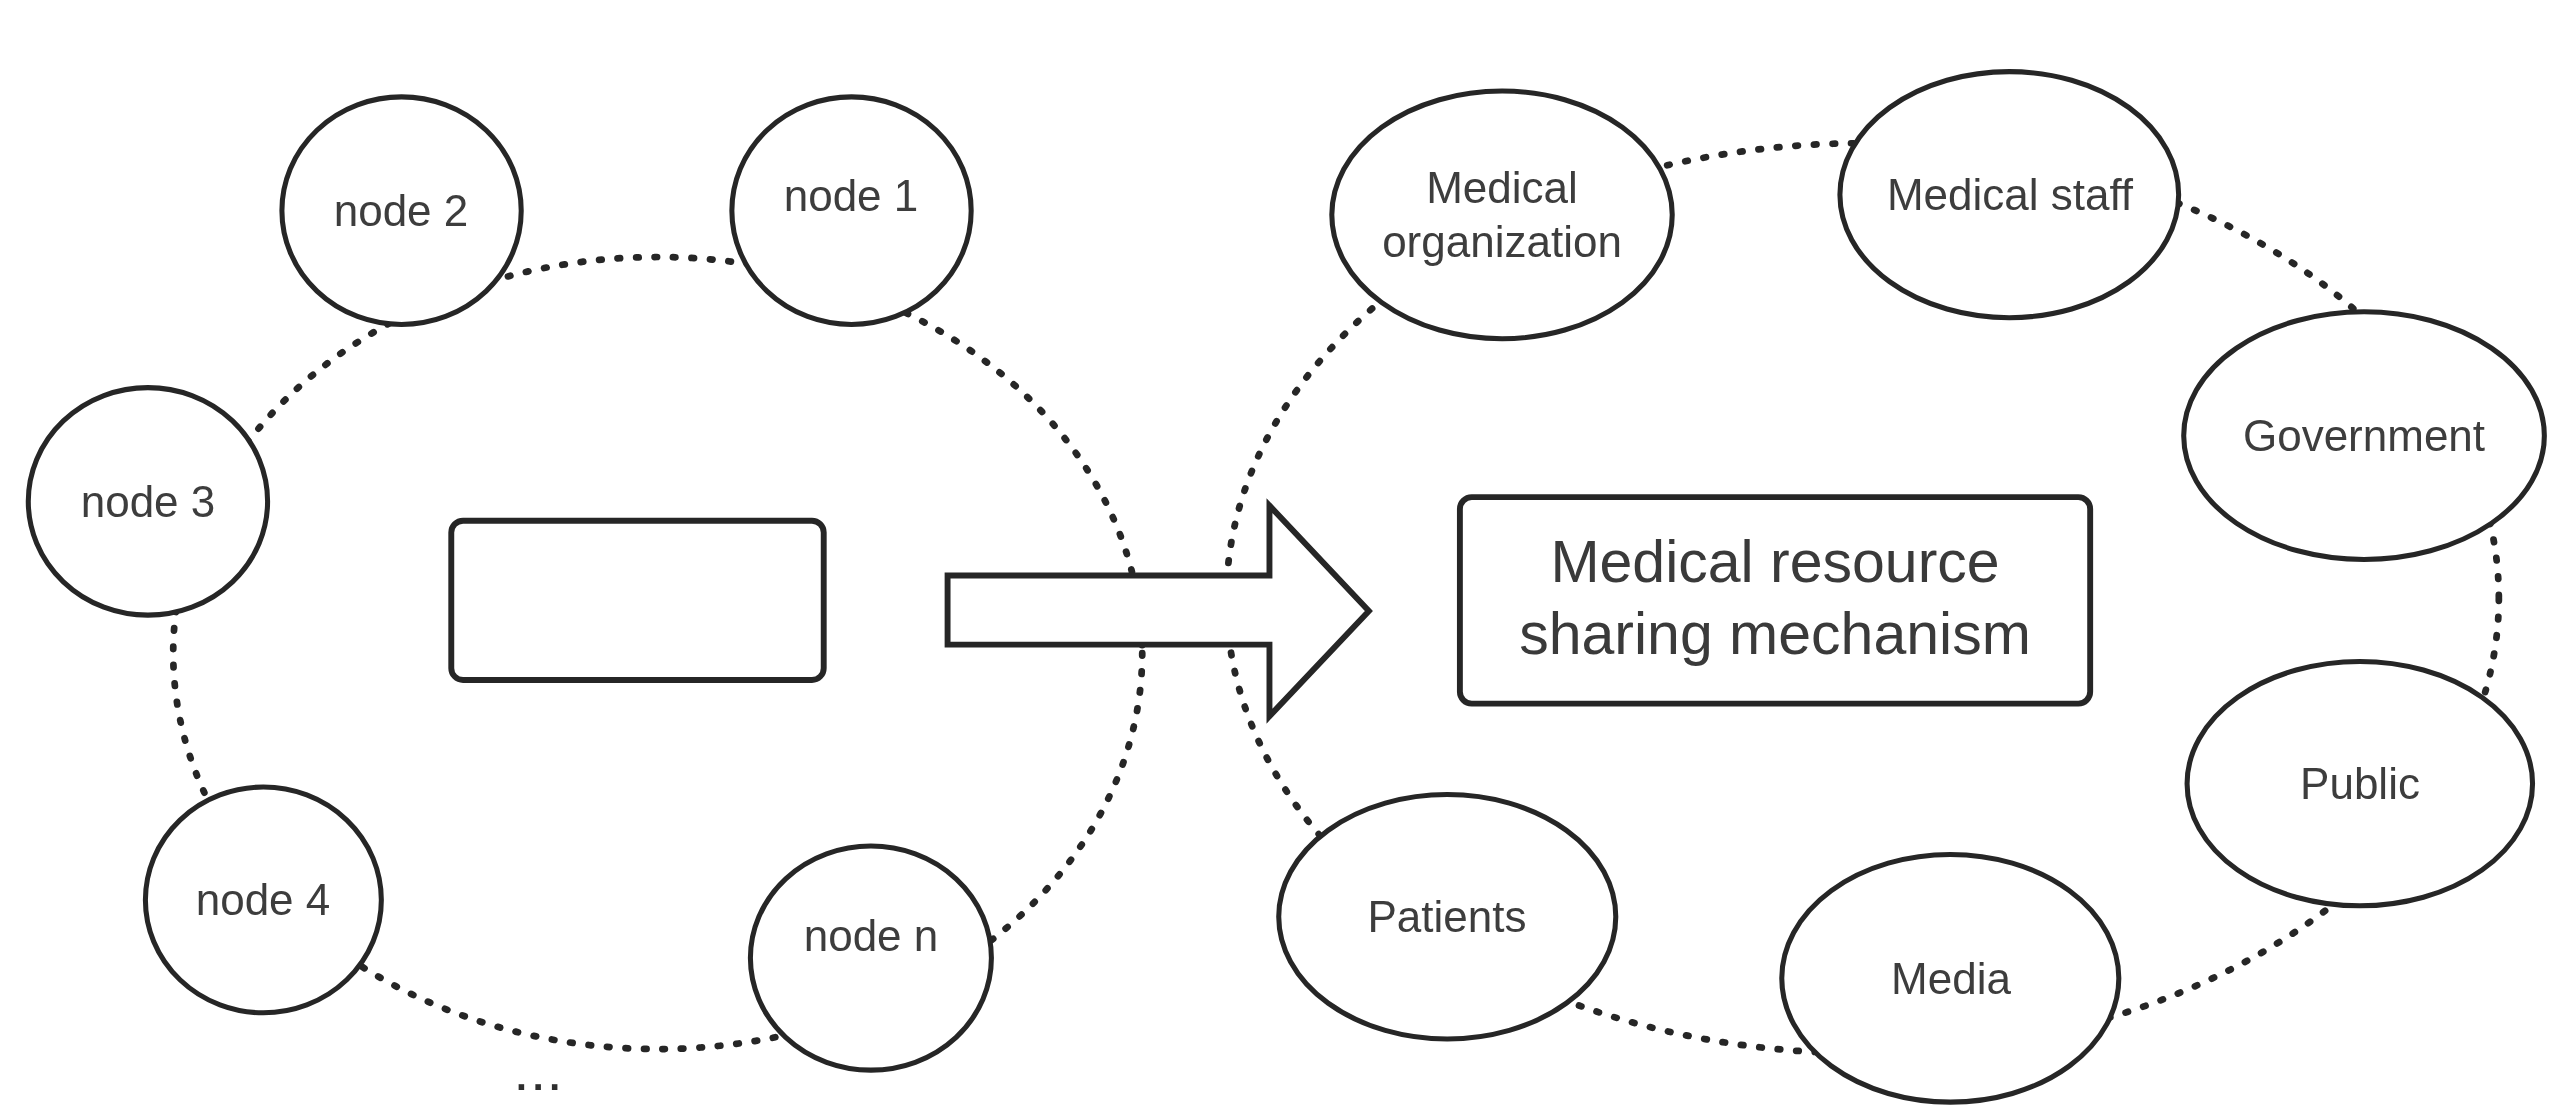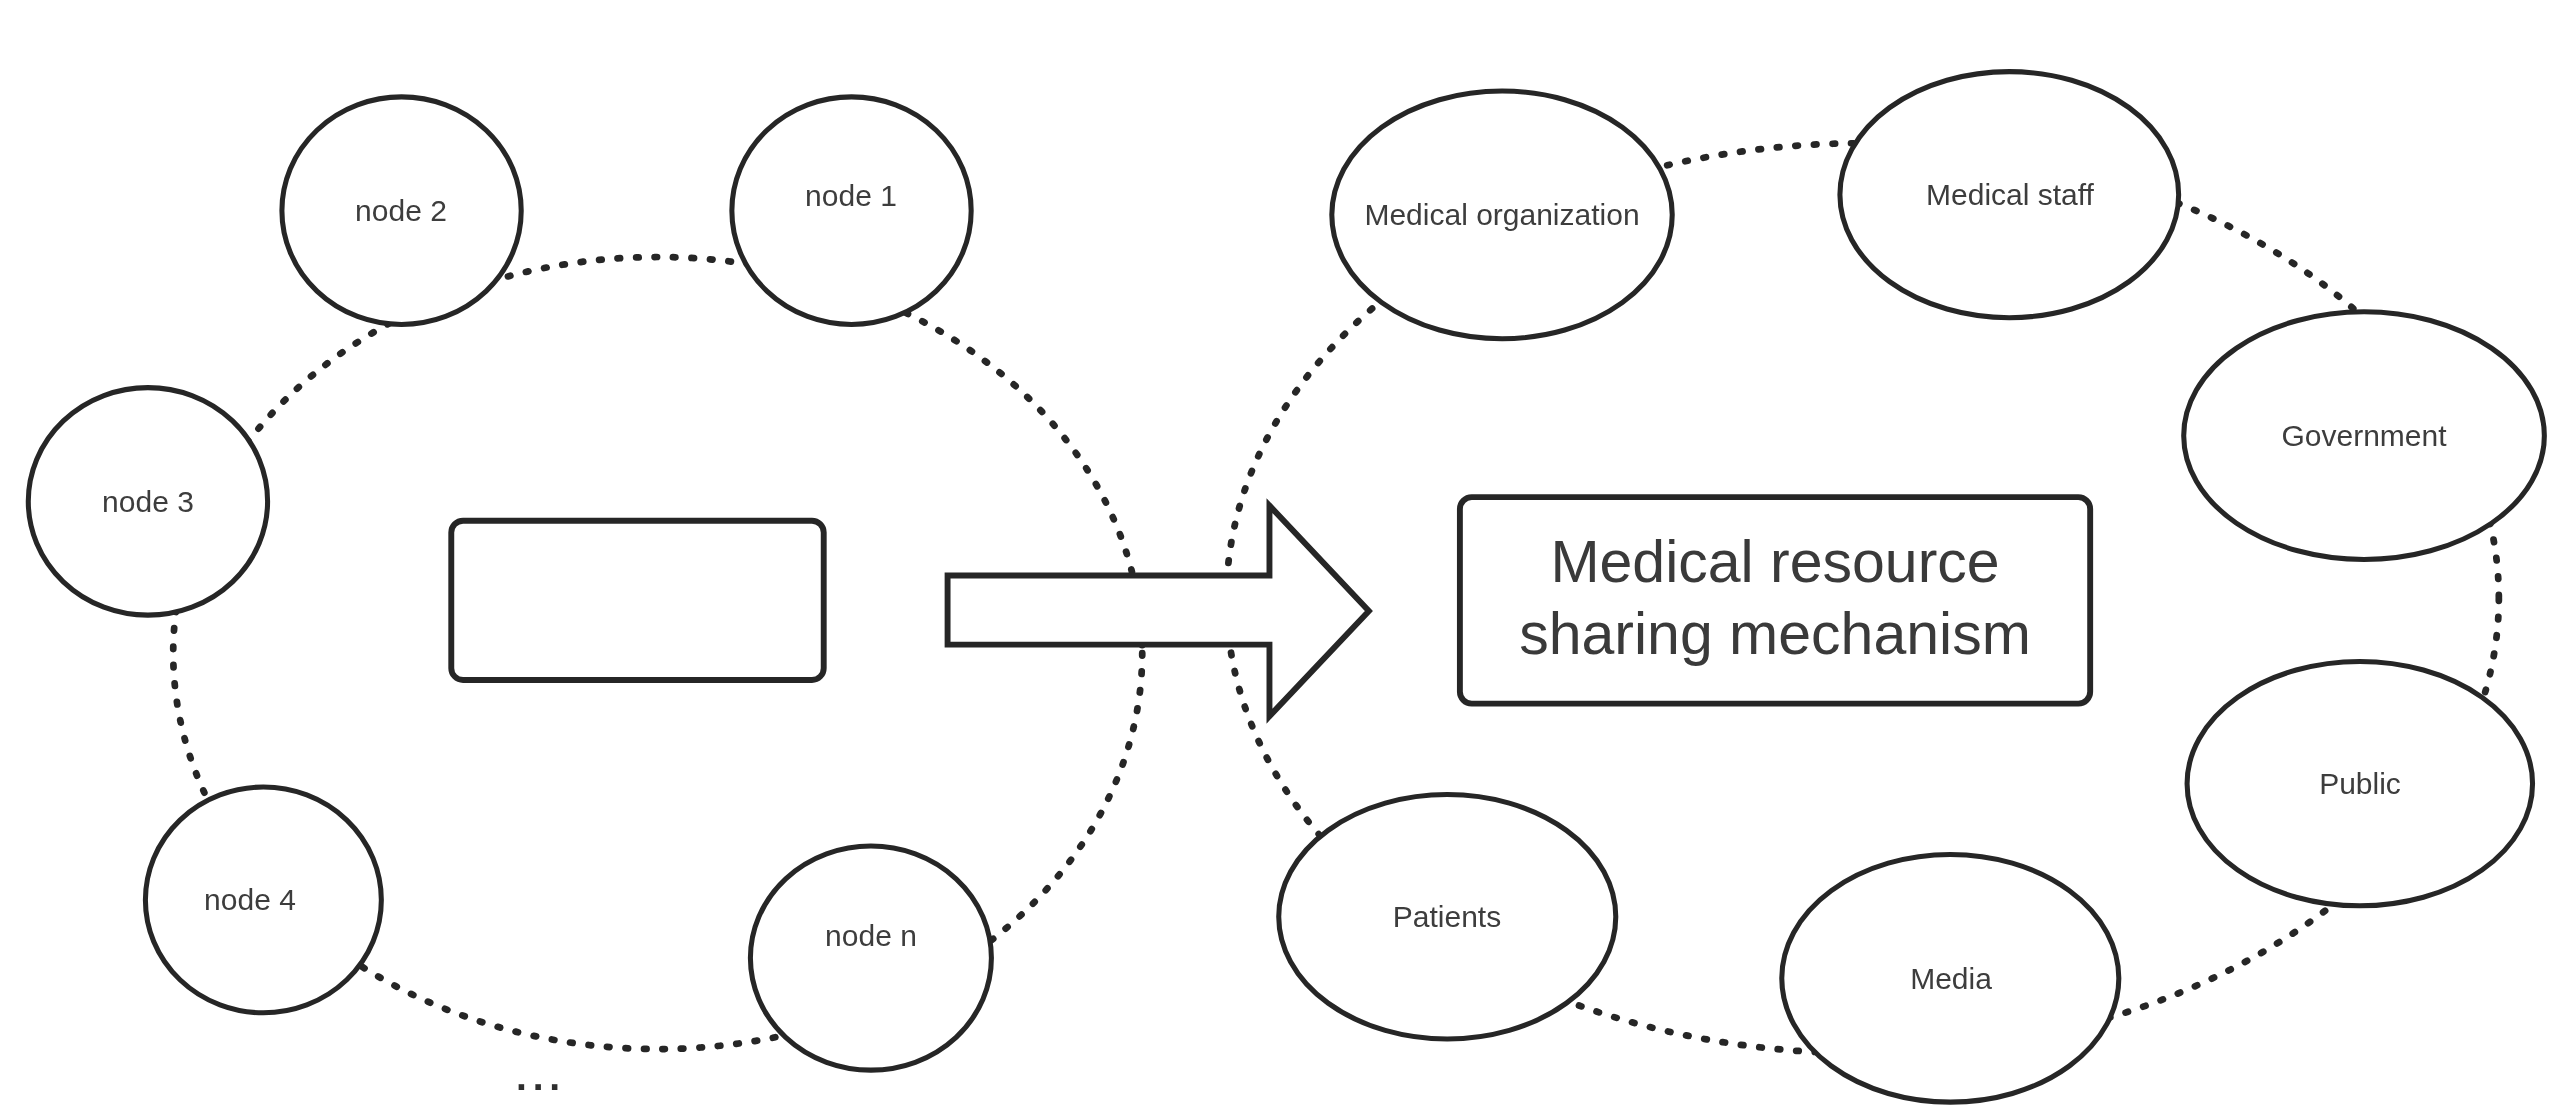--- a/index.html
+++ b/index.html
@@ -24,21 +24,21 @@
   }
   .lbl {
     position: absolute;
     transform: translate(-50%, -50%);
     text-align: center;
     color: #3d3d3d;
     line-height: 1.22;
     white-space: normal;
     pointer-events: none;
   }
-  .node-lbl { font-size: 30px; }
+  .node-lbl { font-size: 44px; }
   .box-lbl  { font-size: 59px; color: #3a3a3a; }
   .ellipsis-lbl { font-size: 39px; letter-spacing: 5.9px; color: #2e2e2e; font-weight: bold; }
 </style>
 </head>
 <body>
 
 <div class="stage">
 
   <svg width="2576" height="1119" viewBox="0 0 3056 1328">
 
@@ -61,21 +61,21 @@
 
     <rect x="535" y="618" width="442" height="189" rx="14" ry="14" fill="#ffffff" stroke="#262626" stroke-width="7"></rect>
     <rect x="1732" y="590" width="748" height="245" rx="14" ry="14" fill="#ffffff" stroke="#262626" stroke-width="7"></rect>
 
     <polygon points="1124,683 1506,683 1506,600 1624,725 1506,850 1506,765 1124,765" fill="#ffffff" stroke="#262626" stroke-width="7" stroke-linejoin="miter"></polygon>
   </svg>
 
   <div class="lbl node-lbl" style="left:851px; top:196px; width:219px;">node 1</div>
   <div class="lbl node-lbl" style="left:401px; top:211px; width:219px;">node 2</div>
   <div class="lbl node-lbl" style="left:148px; top:502px; width:219px;">node 3</div>
-  <div class="lbl node-lbl" style="left:250px; top:900px; width:219px;">node 4</div>
+  <div class="lbl node-lbl" style="left:263px; top:900px; width:219px;">node 4</div>
   <div class="lbl node-lbl" style="left:871px; top:936px; width:219px;">node n</div>
 
   <div class="lbl ellipsis-lbl" style="left:541px; top:1077px; width:169px;">...</div>
 
   <div class="lbl box-lbl" style="left:1775px; top:599px; width:590px;">Medical resource sharing mechanism</div>
 
   <div class="lbl node-lbl" style="left:1502px; top:215px; width:303px;">Medical organization</div>
   <div class="lbl node-lbl" style="left:2010px; top:195px; width:329px;">Medical staff</div>
   <div class="lbl node-lbl" style="left:2364px; top:436px; width:337px;">Government</div>
   <div class="lbl node-lbl" style="left:2360px; top:784px; width:320px;">Public</div>

